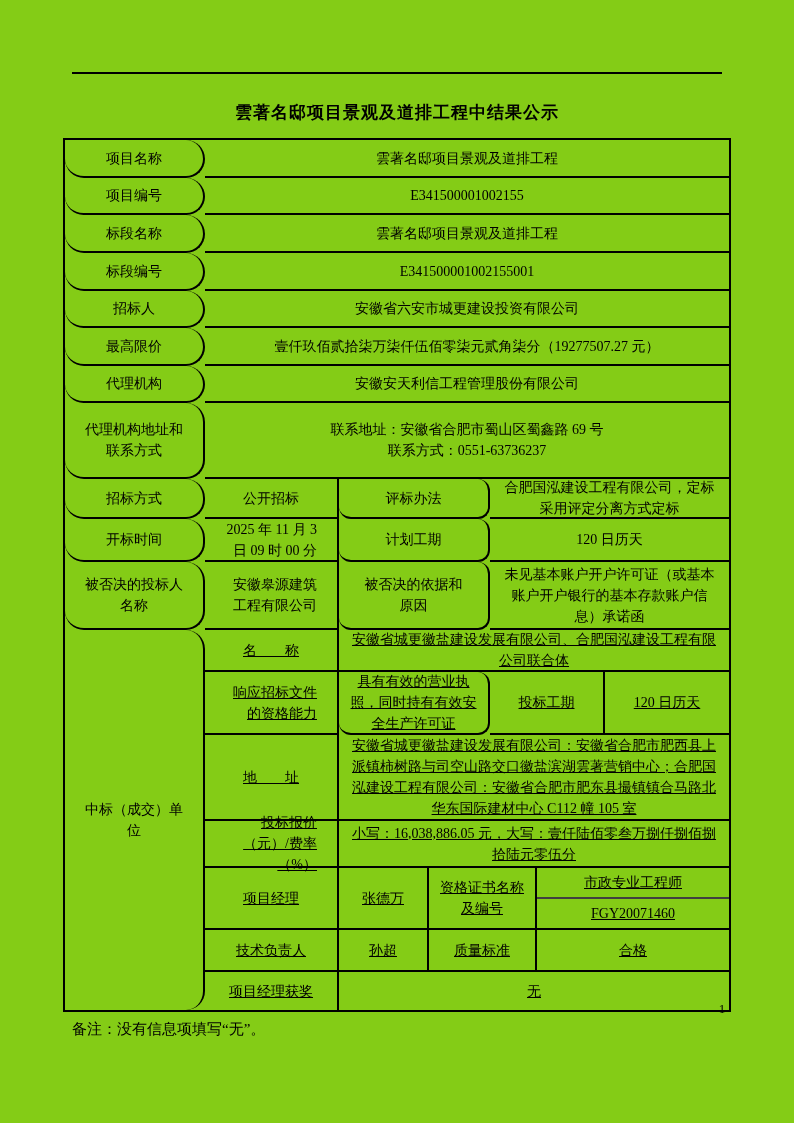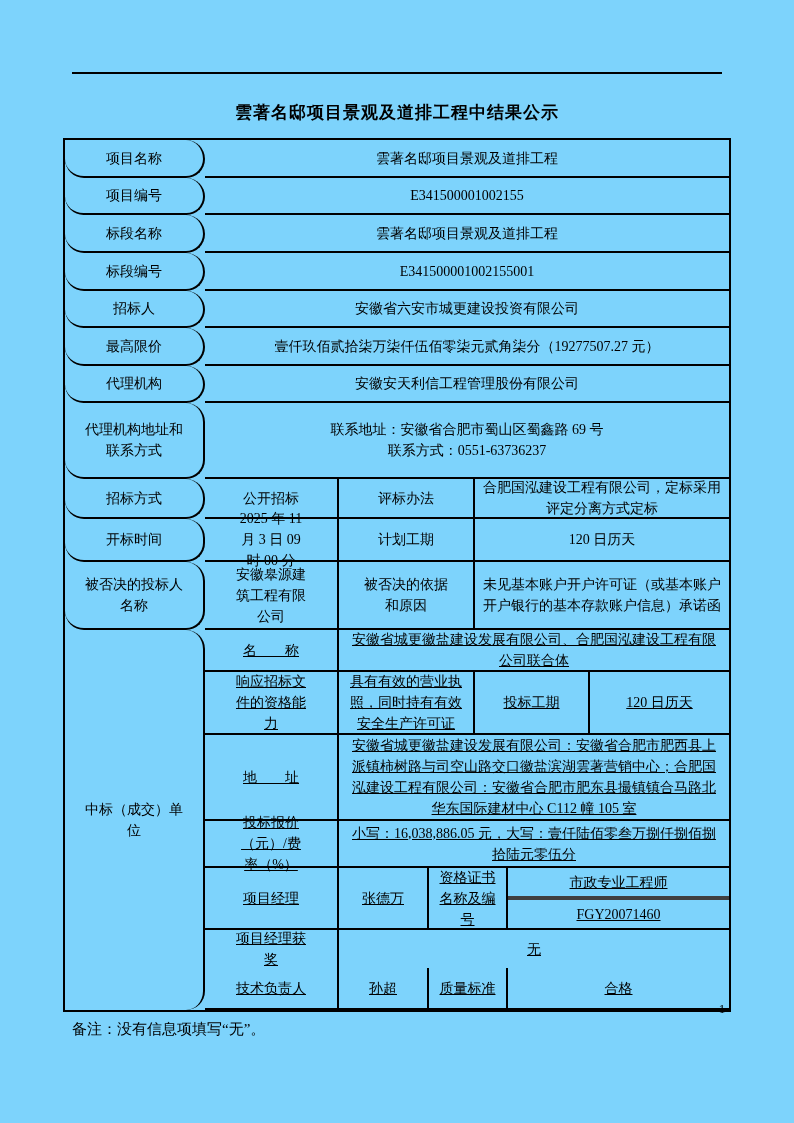--- a/index.html
+++ b/index.html
@@ -1,18 +1,18 @@
 <!DOCTYPE html>
 <html><head>
 <meta charset="utf-8">
 <style>
   html,body { margin:0; padding:0; background:#e8e8e8; }
   .page {
     position:relative; width:794px; height:1123px; margin:0 auto;
-    background:#7dd3fc; color:#000;
+    background:#84cc16; color:#000;
     font-family:"Liberation Serif","DejaVu Serif",serif;
     overflow:hidden;
   }
   .header-rule { position:absolute; left:72px; top:72px; width:650px; height:2px; background:#000; }
   .doc-title {
     position:absolute; left:0; top:101px; width:100%;
     text-align:center; font-size:17px; font-weight:bold; letter-spacing:1px;
   }
   .tbl {
     position:absolute; left:63px; top:138px; width:668px;
@@ -22,30 +22,30 @@
   .row { display:flex; }
   .c {
     box-sizing:border-box;
     border-right:2px solid #000; border-bottom:2px solid #000;
     display:flex; flex-direction:column; align-items:center; justify-content:center;
     text-align:center; font-size:14px; line-height:21px; padding:0 8px;
   }
   .c.last { border-right:none; flex:1; }
   .c.nb { border-bottom:none; }
   .w1 { width:140px; padding:0 15px;border-radius:19px; }
-  .w2 { width:134px; padding:0 30px; }
-  .w3 { width:136px; }
+  .w2 { width:134px; padding:0 20px;text-align:right; }
+  .w3 { width:151px;border-radius:12px; }
   .w3.lbl { padding:0 22px; }
   .wa { width:90px; }
-  .wb { width:79px; padding:0 10px;text-align:center; }
+  .wb { width:108px; padding:0 10px;text-align:center; }
   .wc { width:115px; }
   .winner-right { flex:1; display:flex; flex-direction:column;text-decoration:underline; }
   .cert-cell { padding:0; }
   .cert-sub { flex:1; width:100%; display:flex; align-items:center; justify-content:center; box-sizing:border-box; }
-  .cert-sub.top { border-bottom:4px solid #404040; }
+  .cert-sub.top { border-bottom:2px solid #404040; }
   .note {
     position:absolute; left:72px; top:1020px; font-size:15px;
   }
   .page-num {
     position:absolute; left:712px; top:1001px; width:20px;
     text-align:center; font-size:13px;
   }
 </style>
 </head>
 <body>
@@ -149,30 +149,30 @@
         <div class="row" style="height:62px">
           <div class="c w2">项目经理</div>
           <div class="c wa">张德万</div>
           <div class="c wb">资格证书名称及编号</div>
           <div class="c last cert-cell">
             <div class="cert-sub top">市政专业工程师</div>
             <div class="cert-sub">FGY20071460</div>
           </div>
         </div>
 
-        <div class="row" style="height:38px">
-          <div class="c w2 nb">项目经理获奖</div>
-          <div class="c last nb">无</div>
-        </div>
-
         <div class="row" style="height:42px">
           <div class="c w2">技术负责人</div>
           <div class="c wa">孙超</div>
           <div class="c wb">质量标准</div>
           <div class="c last">合格</div>
+        </div>
+
+        <div class="row" style="height:38px">
+          <div class="c w2 nb">项目经理获奖</div>
+          <div class="c last nb">无</div>
         </div>
 
       </div>
     </div>
 
   </div>
 
   <div class="page-num">1</div>
   <div class="note">备注：没有信息项填写“无”。</div>
 </div>

